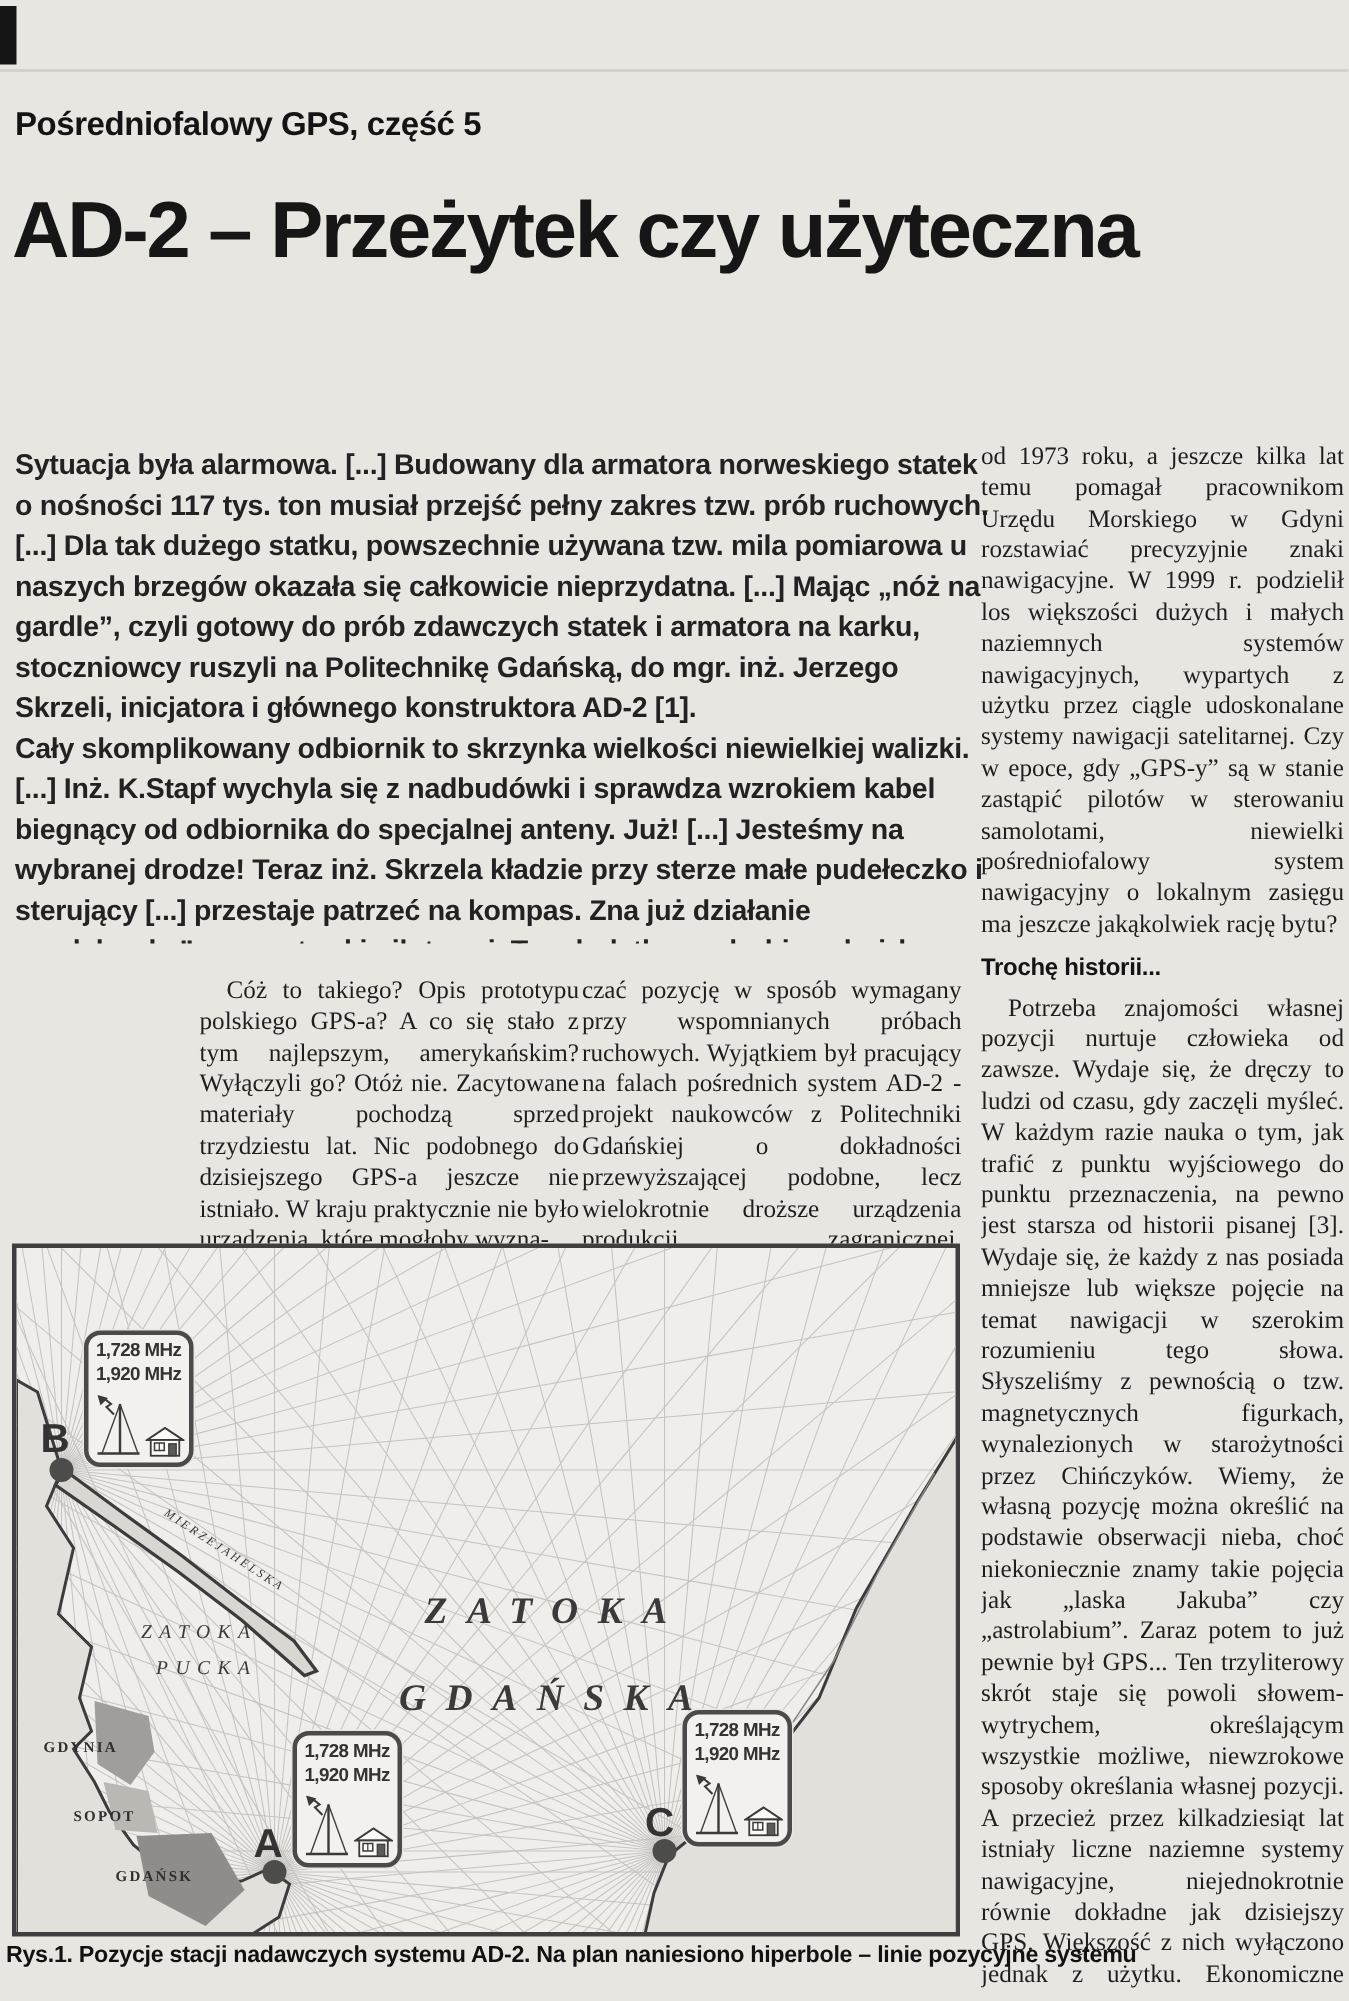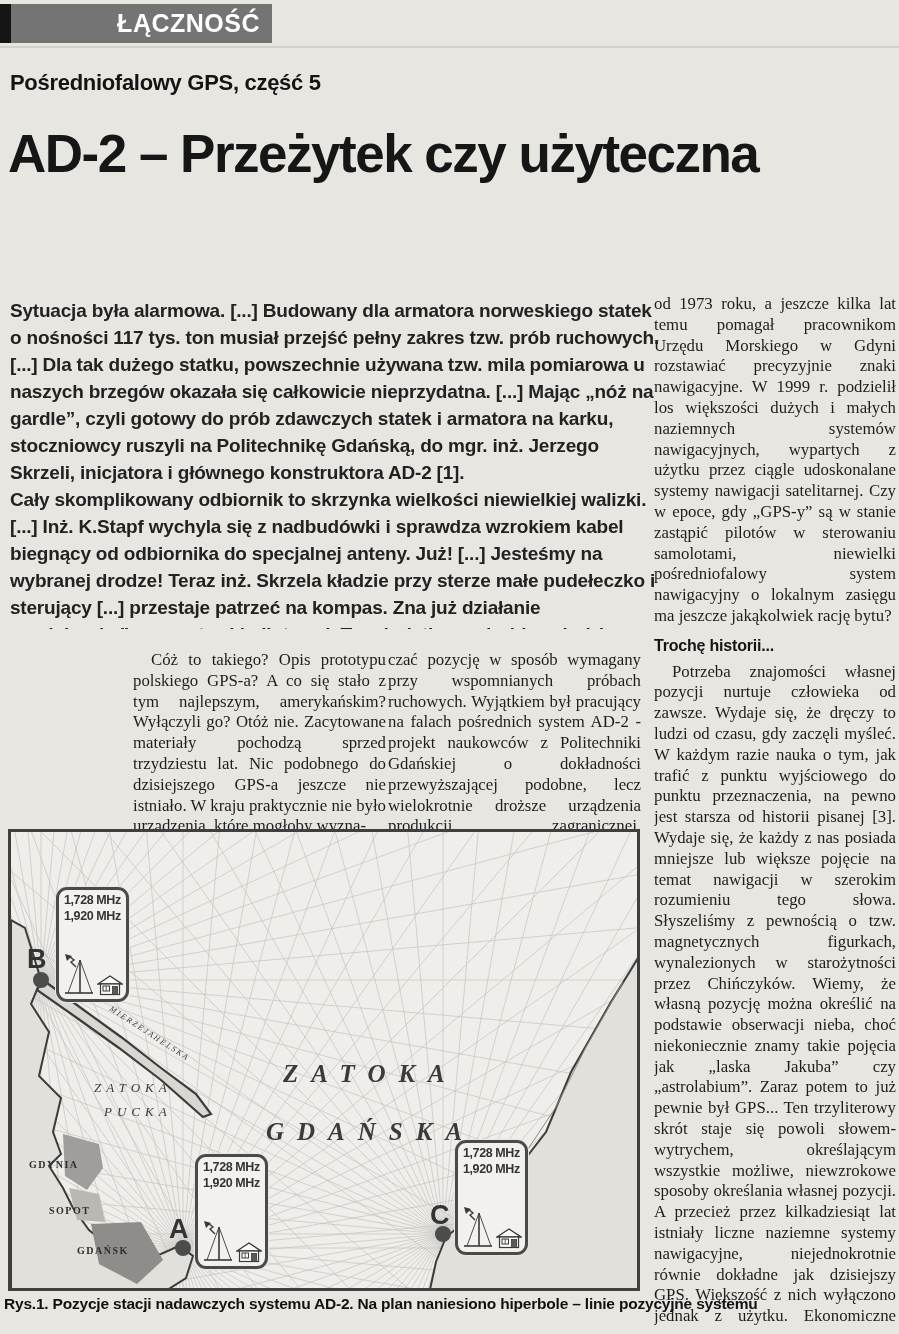--- a/index.html
+++ b/index.html
@@ -33,41 +33,40 @@
   .rightcol p{margin:0;}
   .rightcol h3{margin:9px 0 5px 0;font-family:"Liberation Sans",sans-serif;font-size:16px;font-weight:bold;
     color:#141414;text-align:left;letter-spacing:-.2px;}
 
   
   .map{position:absolute;left:8px;top:829px;width:632px;height:462px;background:#efeeea;
     border:3px solid #3f3f3f;box-sizing:border-box;overflow:hidden;}
   .map svg.base{position:absolute;left:0;top:0;}
   #hyperbole-rays line{stroke:#c5c3bf;stroke-width:0.7;}
 
-  .stbox{position:absolute;width:73px;height:115px;background:#f3f1ed;border:3.5px solid #4a4a4a;border-radius:11px;
+  .stbox{position:absolute;width:73px;height:91px;background:#f3f1ed;border:3.5px solid #4a4a4a;border-radius:11px;
     box-sizing:border-box;padding:3px 0 0 5px;box-shadow:0 0 0 1px #e8e6e1;}
   .stbox .freq{font-size:12.5px;font-weight:bold;line-height:15.5px;color:#333;letter-spacing:-.4px;white-space:nowrap;}
   .stbox .icons{position:absolute;left:3px;right:3px;bottom:3px;height:42px;display:flex;align-items:flex-end;justify-content:space-between;}
 
   .stdot{position:absolute;width:16px;height:16px;border-radius:50%;background:#4c4c4a;}
   .stletter{position:absolute;font-size:27px;font-weight:bold;color:#333;font-family:"Liberation Sans",sans-serif;}
 
   .seatxt{font-family:"Liberation Serif",serif;font-style:italic;fill:#3a3a3a;}
   .citytxt{font-family:"Liberation Serif",serif;font-weight:bold;fill:#2e2e2e;letter-spacing:1.5px;}
 
   .caption{position:absolute;left:4px;top:1295px;width:645px;font-size:15.5px;font-weight:bold;color:#111;
     letter-spacing:-.2px;white-space:nowrap;}
 </style>
 </head>
 <body>
 
 <div class="page">
 
   <div class="hdr-black"></div>
-  <div class="hdr-gray">ŁĄCZNOŚĆ</div>
   <div class="hdr-rule"></div>
 
   <div class="kicker">Pośredniofalowy GPS, część 5</div>
   <div class="title">
     <div>AD-2 – Przeżytek czy użyteczna</div>
   </div>
 
   <div class="lead">
     <p>Sytuacja była alarmowa. [...] Budowany dla armatora norweskiego statek o nośności 117 tys. ton musiał przejść pełny zakres tzw. prób ruchowych. [...] Dla tak dużego statku, powszechnie używana tzw. mila pomiarowa u naszych brzegów okazała się całkowicie nieprzydatna. [...] Mając „nóż na gardle”, czyli gotowy do prób zdawczych statek i armatora na karku, stoczniowcy ruszyli na Politechnikę Gdańską, do mgr. inż. Jerzego Skrzeli, inicjatora i głównego konstruktora AD-2 [1].</p>
     <p>Cały skomplikowany odbiornik to skrzynka wielkości niewielkiej walizki. [...] Inż. K.Stapf wychyla się z nadbudówki i sprawdza wzrokiem kabel biegnący od odbiornika do specjalnej anteny. Już! [...] Jesteśmy na wybranej drodze! Teraz inż. Skrzela kładzie przy sterze małe pudełeczko i sterujący [...] przestaje patrzeć na kompas. Zna już działanie „pudełeczka” – przystawki pilotowej. Ten dodatkowy drobiazg każde odchylenie z zadanej drogi sygnalizuje światełkami. Wskazuje zejście z kursu z dokładnością do 80cm.[2]</p>

